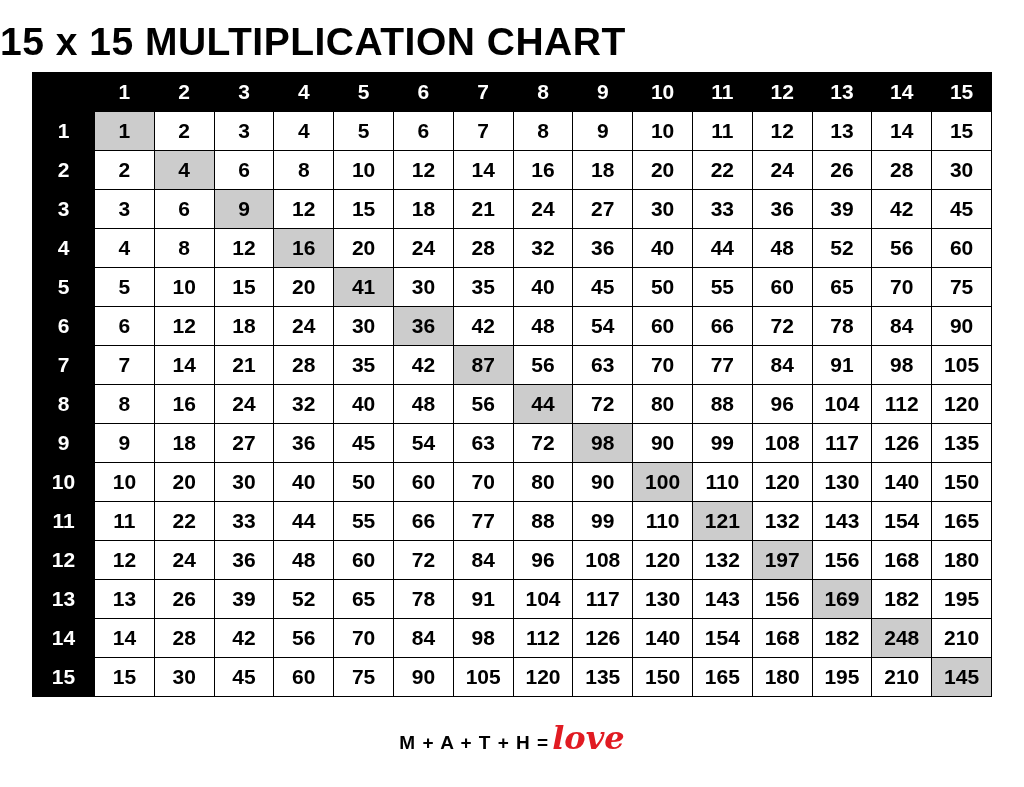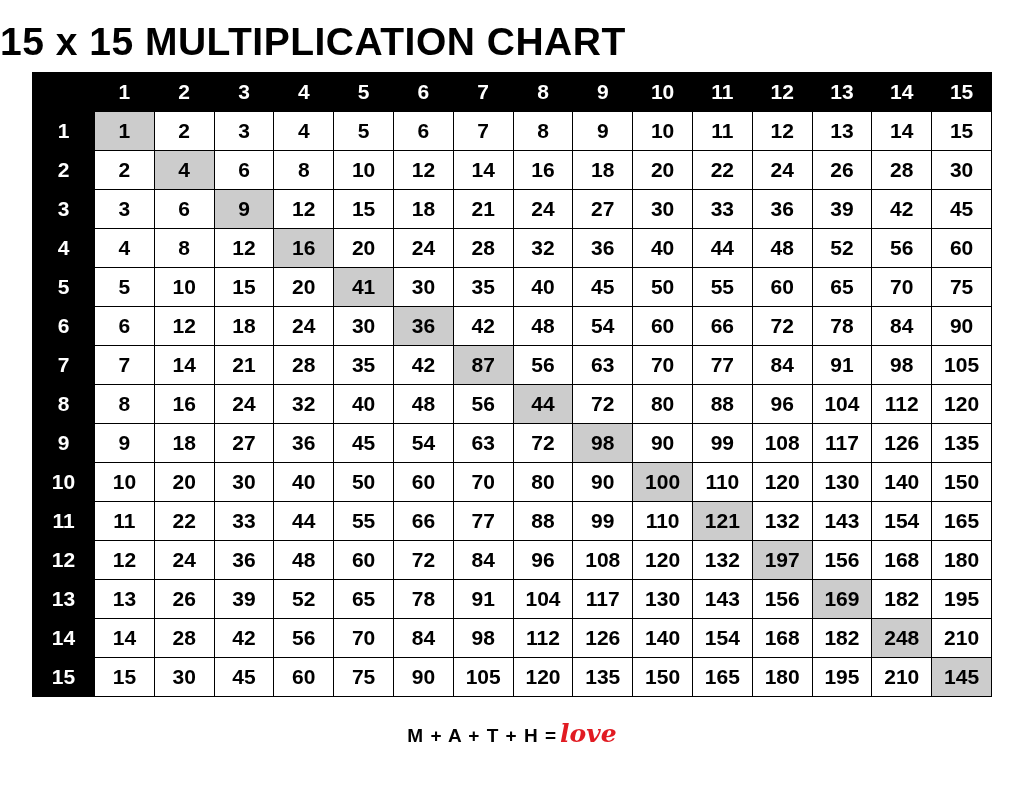--- a/index.html
+++ b/index.html
@@ -70,21 +70,21 @@
     text-align: center;
     font-size: 19px;
     font-weight: bold;
     font-family: "Liberation Sans", sans-serif;
     letter-spacing: 1px;
   }
   .footer .love {
     color: #e11b22;
     font-family: "DejaVu Serif", serif;
     font-style: italic;
-    font-size: 25px;
+    font-size: 32px;
     font-weight: bold;
     letter-spacing: 0;
     margin-left: 3px;
   }
 </style>
 </head>
 <body>
 
 <div class="page">
 

